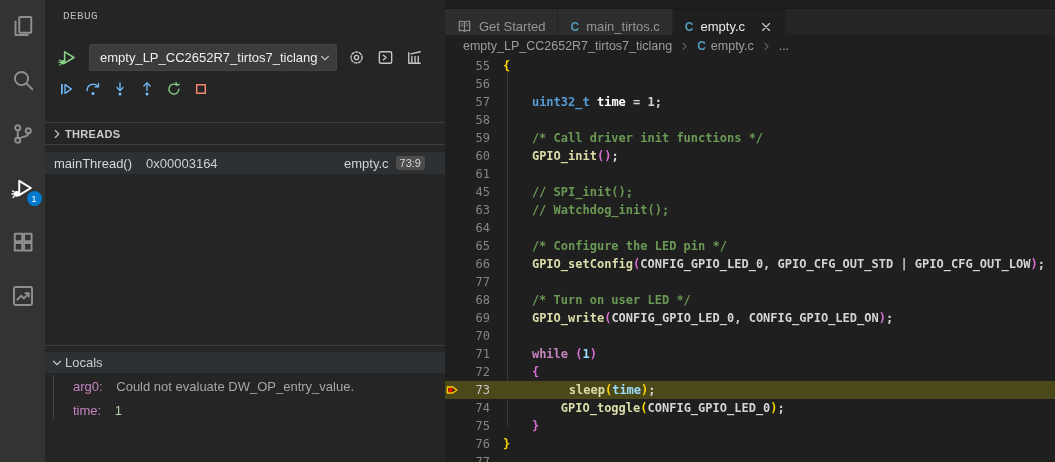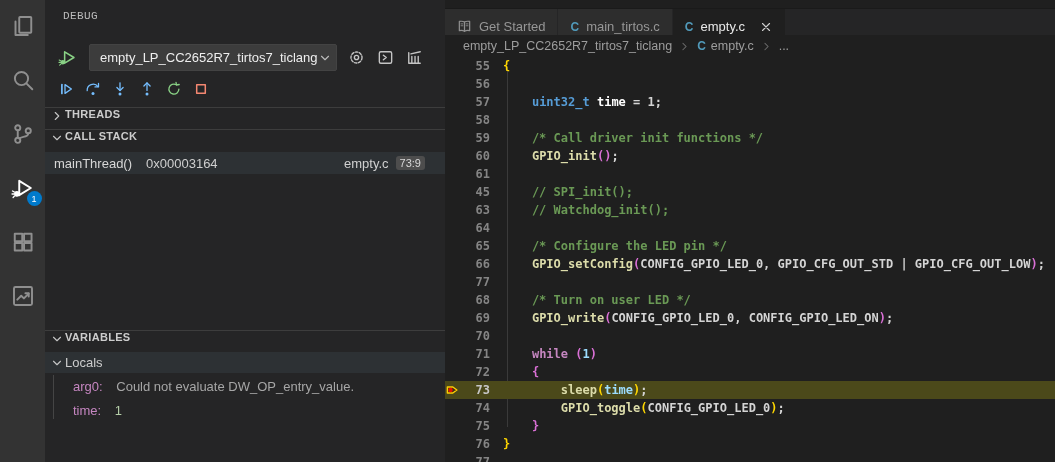--- a/index.html
+++ b/index.html
@@ -44,22 +44,22 @@
   .hdr-actions .act { width:18px; height:18px; display:flex; align-items:center; justify-content:center; cursor:pointer; }
 
   .toolbar { position:absolute; top:81px; left:13px; display:flex; gap:11px; }
   .tb-btn { width:16px; height:16px; display:flex; align-items:center; justify-content:center; cursor:pointer; }
   .tb-btn.blue { color: var(--iconBlue,#75beff); }
   .tb-btn.green { color: var(--green,#89d185); }
   .tb-btn.red { color: var(--red,#f48771); }
 
   .sec-header { position:absolute; left:0; right:0; height:22px;
     border-top:1px solid var(--border,#3d3d3d);
-    display:flex; align-items:flex-start; font-size:11px; font-weight:bold; color:#cccccc;
-    padding-left:4px; letter-spacing:.3px; cursor:pointer; }
+    display:flex; align-items:center; font-size:11px; font-weight:bold; color:#cccccc;
+    padding-left:4px; letter-spacing:.3px; cursor:pointer;margin-top:15px; }
   .sec-header .chev, .scope-row .chev, .tree-chev { width:16px; height:16px; display:flex;
     align-items:center; justify-content:center; color:#c5c5c5; flex:none; }
   #sec-threads { top:107px; }
   #sec-callstack { top:129px; }
   #sec-variables { top:330px; }
 
   .frame-row { position:absolute; top:152px; left:0; right:0; height:22px;
     background: var(--rowSel,#2d3134); display:flex; align-items:center;
     font-size:13px; color:#cfcfcf; padding:0 20px 0 9px; cursor:pointer; }
   .frame-fn { color:#d7d7d7; }
@@ -98,23 +98,23 @@
     font-size:12.5px; color:#9d9d9d; padding-left:18px; gap:6px; }
   #breadcrumb .bc-item { display:flex; align-items:center; gap:5px; cursor:pointer; }
   #breadcrumb .sep { color:#6e6e6e; }
 
   #code { position:absolute; left:445px; top:57px; right:0; bottom:0; overflow:hidden;
     background: var(--editor,#1f1f1f);
     font-family:"DejaVu Sans Mono", monospace; font-size:12px; font-weight:bold; line-height:18px; }
   #code .iguide { position:absolute; left:62px; top:10px; width:1px; height:360px; background:#3a3a3a; }
   .code-line { height:18px; display:flex; white-space:pre; position:relative; }
   .code-line:first-child { margin-top:-8px; }
-  .code-line.current { background: var(--lineHl,#4b491a); }
+  .code-line.current { background: var(--lineHl,#4b491a); gap: 8px; }
   .ln { width:45px; flex:none; text-align:right; color: var(--lineNo,#858585);
-    font-weight:bold; position:relative; }
+    font-weight:normal; position:relative; }
   .code-line.current .ln { color: var(--lineNoActive,#c6c6c6); }
   .lc { margin-left:13px; }
   .bp-icon { position:absolute; left:1px; top:2px; }
   .tk.pl { color:#d4d4d4; } .tk.cm { color: var(--comment,#6a9955); }
   .tk.kw { color: var(--keyword,#c586c0); } .tk.ty { color: var(--typeBlue,#569cd6); }
   .tk.fn { color: var(--func,#dcdcaa); } .tk.v { color: var(--varBlue,#9cdcfe); }
   .tk.b1 { color: var(--gold,#ffd700); } .tk.b2 { color: var(--orchid,#da70d6); }
   .tk.wh { color:#ffffff; }
 </style>
 </head>

